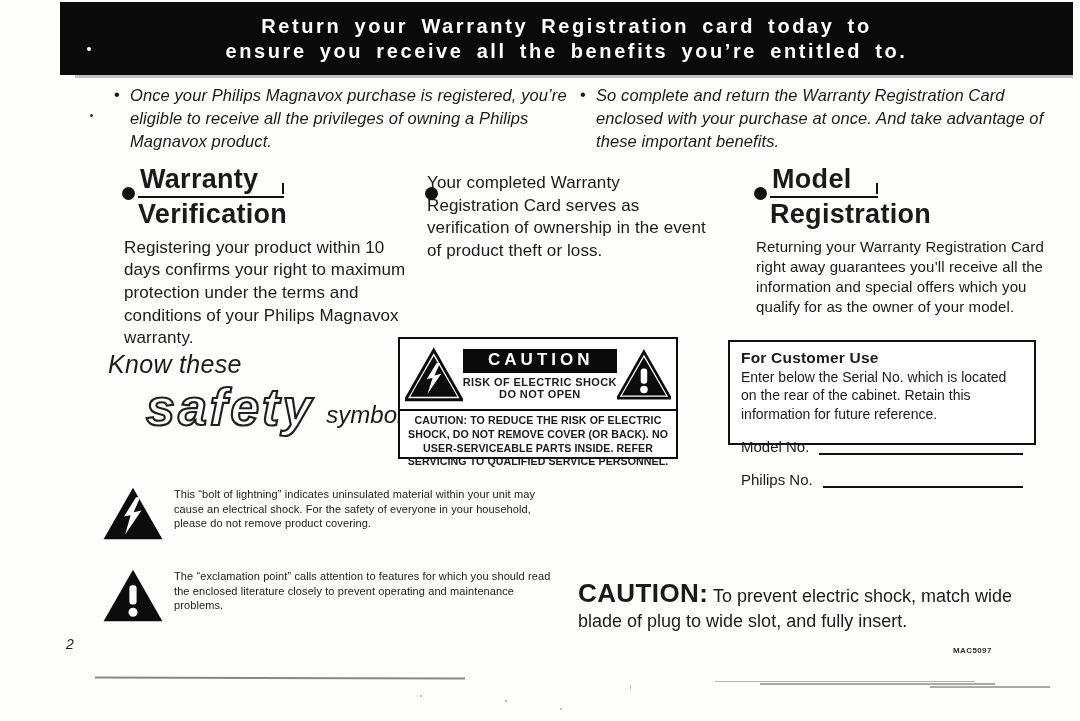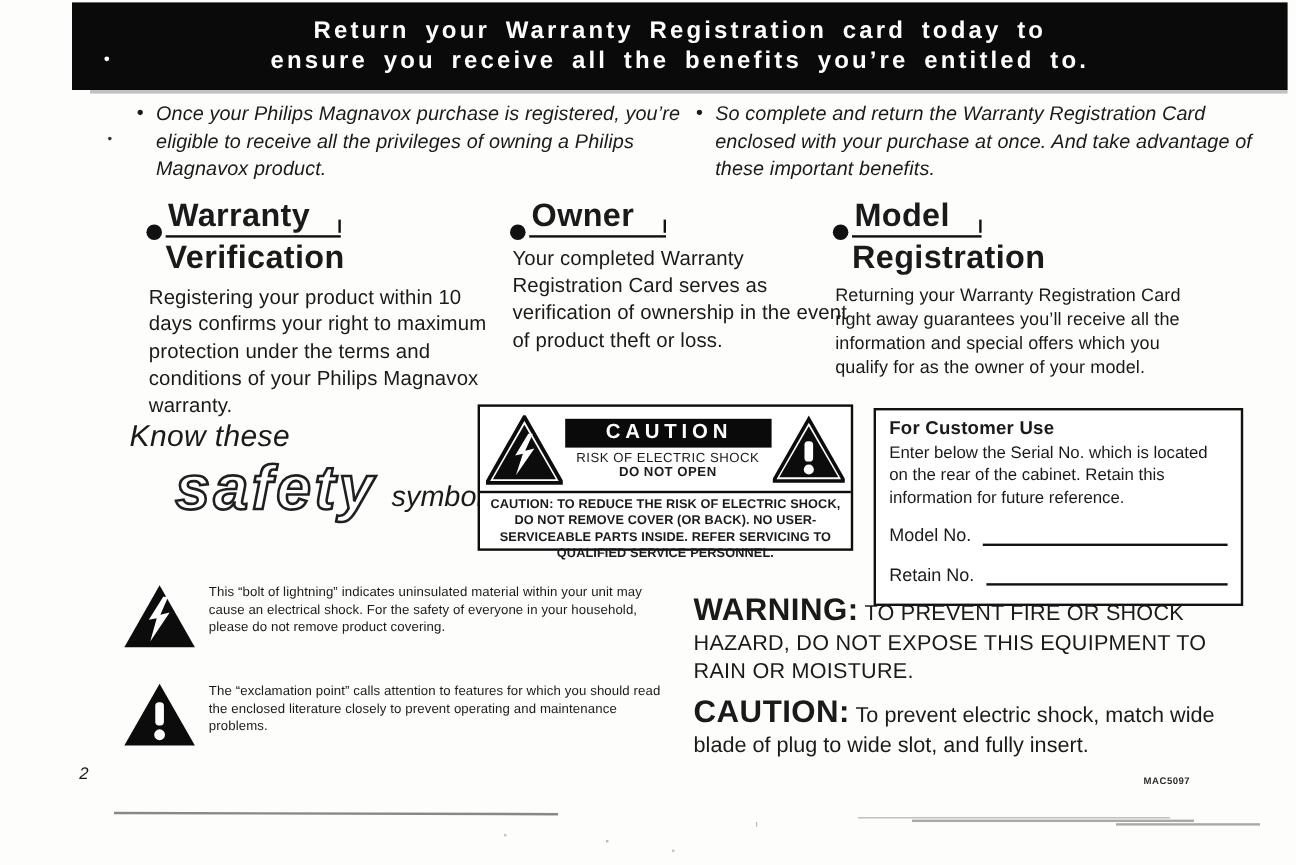--- a/index.html
+++ b/index.html
@@ -27,21 +27,21 @@
   .intro { position:absolute; top:84px; font-style:italic; font-size:16.5px; line-height:1.4; letter-spacing:.1px; }
   .intro.left { left:112px; width:462px; }
   .intro.right { left:578px; width:468px; }
   .intro .btxt { display:block; padding-left:18px; position:relative; }
   .intro .btxt::before { content:"•"; position:absolute; left:2px; top:-1px; font-style:normal; }
 
   
   .col { position:absolute; top:165px; }
   .col1 { left:124px; width:292px; }
   .col2 { left:427px; width:288px; }
-  .col3 { left:696px; width:316px; }
+  .col3 { left:756px; width:316px; }
   .col-head { position:relative; padding-left:14px; }
   .col-dot { position:absolute; left:-2px; top:22px; width:13px; height:13px; background:#111; border-radius:50%; }
   .title-top {
     display:inline-block; font-weight:bold; font-size:27px; letter-spacing:.3px;
     border-bottom:2.5px solid #111; padding:0 26px 1px 2px; position:relative; line-height:1.1;
   }
   .title-top::after { content:""; position:absolute; right:0; bottom:2px; width:2px; height:11px; background:#111; }
   .title-bottom { font-weight:bold; font-size:27px; letter-spacing:.3px; line-height:1.15; margin-top:1px; }
   .col-body { margin-top:7px; font-size:17px; line-height:1.33; letter-spacing:.1px; }
   .col3 .col-body { font-size:15px; }
@@ -51,40 +51,40 @@
   .know-line1 { font-style:italic; font-size:25px; letter-spacing:.3px; }
   .know-row { display:flex; align-items:flex-end; gap:12px; margin:2px 0 0 38px; }
   .safety-word {
     font-size:52px; font-weight:bold; font-style:italic; letter-spacing:3px;
     color:#fff; -webkit-text-stroke:2.2px #1f1f1f; line-height:1;
   }
   .symbols-word { font-style:italic; font-size:24px; margin-bottom:4px; }
 
   
   .caution-box {
-    position:absolute; left:398px; top:337px; width:313px; height:122px;
+    position:absolute; left:398px; top:337px; width:280px; height:122px;
     border:2.5px solid #0c0c0c; background:#fff;
   }
   .cb-top { display:flex; align-items:center; justify-content:space-between; padding:4px 5px 2px 5px; height:70px; }
   .cb-center { display:flex; flex-direction:column; align-items:center; width:172px; }
   .cb-label {
     background:#0a0a0a; color:#fff; font-weight:bold; font-size:17px;
     letter-spacing:4px; padding:2px 10px 3px 12px; line-height:1.1; width:100%; text-align:center;
   }
-  .cb-line { font-weight:normal; font-size:11px; letter-spacing:.4px; margin-top:3px; line-height:1.15; }
+  .cb-line { font-weight:bold; font-size:11px; letter-spacing:.4px; margin-top:3px; line-height:1.15; }
   .cb-line2 { font-weight:bold; font-size:11px; letter-spacing:.4px; line-height:1.15; }
   .cb-bottom {
     border-top:2.5px solid #0c0c0c; padding:3px 4px; text-align:center;
     font-weight:bold; font-size:10.6px; line-height:1.3; letter-spacing:.1px;
   }
   .tri-svg { display:block; }
 
   
   .customer-box {
-    position:absolute; left:728px; top:340px; width:308px; height:165px;
+    position:absolute; left:728px; top:340px; width:308px; height:105px;
     border:2px solid #111; background:#fff; padding:7px 11px 6px 11px;
   }
   .cu-title { font-weight:bold; font-size:15.5px; letter-spacing:.2px; }
   .cu-body { font-size:14px; line-height:1.32; margin-top:1px; }
   .cu-row { display:flex; align-items:flex-end; margin-top:15px; font-size:15px; }
   .cu-row.serial { margin-top:16px; }
   .cu-row .cu-label { white-space:nowrap; }
   .cu-row .cu-line { flex:1; border-bottom:2px solid #111; margin-left:10px; height:14px; }
 
   
@@ -140,21 +140,20 @@
       <span class="col-dot"></span>
       <span class="title-top">Warranty</span>
       <div class="title-bottom">Verification</div>
     </div>
     <div class="col-body">Registering your product within 10 days confirms your right to maximum protection under the terms and conditions of your Philips Magnavox warranty.</div>
   </div>
 
   <div class="col col2">
     <div class="col-head">
       <span class="col-dot"></span>
-      <span class="title-top">Owner</span>
     </div>
     <div class="col-body">Your completed Warranty Registration Card serves as verification of ownership in the event of product theft or loss.</div>
   </div>
 
   <div class="col col3">
     <div class="col-head">
       <span class="col-dot"></span>
       <span class="title-top">Model</span>
       <div class="title-bottom">Registration</div>
     </div>
@@ -192,44 +191,41 @@
   </div>
 
   <div class="customer-box">
     <div class="cu-title">For Customer Use</div>
     <div class="cu-body">Enter below the Serial No. which is located on the rear of the cabinet. Retain this information for future reference.</div>
     <div class="cu-row">
       <span class="cu-label">Model No.</span>
       <span class="cu-line"></span>
     </div>
     <div class="cu-row serial">
-      <span class="cu-label">Retain No.</span>
+      <span class="cu-label">Philips No.</span>
       <span class="cu-line"></span>
     </div>
   </div>
 
   <div class="note note1">
     <svg class="note-icon" width="60" height="57" viewBox="0 0 100 90">
       <polygon points="50,2 99,88 1,88" fill="#0c0c0c"></polygon>
       <polygon points="55,18 35,50 46,48 37,80 64,40 51,43 62,18" fill="#fff"></polygon>
     </svg>
     <div class="note-text">This “bolt of lightning” indicates uninsulated material within your unit may cause an electrical shock. For the safety of everyone in your household, please do not remove product covering.</div>
   </div>
   <div class="note note2">
     <svg class="note-icon" width="60" height="57" viewBox="0 0 100 90">
       <polygon points="50,2 99,88 1,88" fill="#0c0c0c"></polygon>
       <rect x="44" y="28" width="12" height="32" rx="5" fill="#fff"></rect>
       <circle cx="50" cy="73" r="7.5" fill="#fff"></circle>
     </svg>
     <div class="note-text">The “exclamation point” calls attention to features for which you should read the enclosed literature closely to prevent operating and maintenance problems.</div>
   </div>
 
-  <div class="warnblock warn1">
-    <span class="lead">WARNING:</span><span> TO PREVENT FIRE OR SHOCK HAZARD, DO NOT EXPOSE THIS EQUIPMENT TO RAIN OR MOISTURE.</span>
-  </div>
   <div class="warnblock warn2">
     <span class="lead">CAUTION:</span><span> To prevent electric shock, match wide blade of plug to wide slot, and fully insert.</span>
   </div>
 
   <div class="pagenum">2</div>
   <div class="doccode">MAC5097</div>
 
   <div class="art a1"></div>
   <div class="art a2"></div>
   <div class="art a3"></div>

